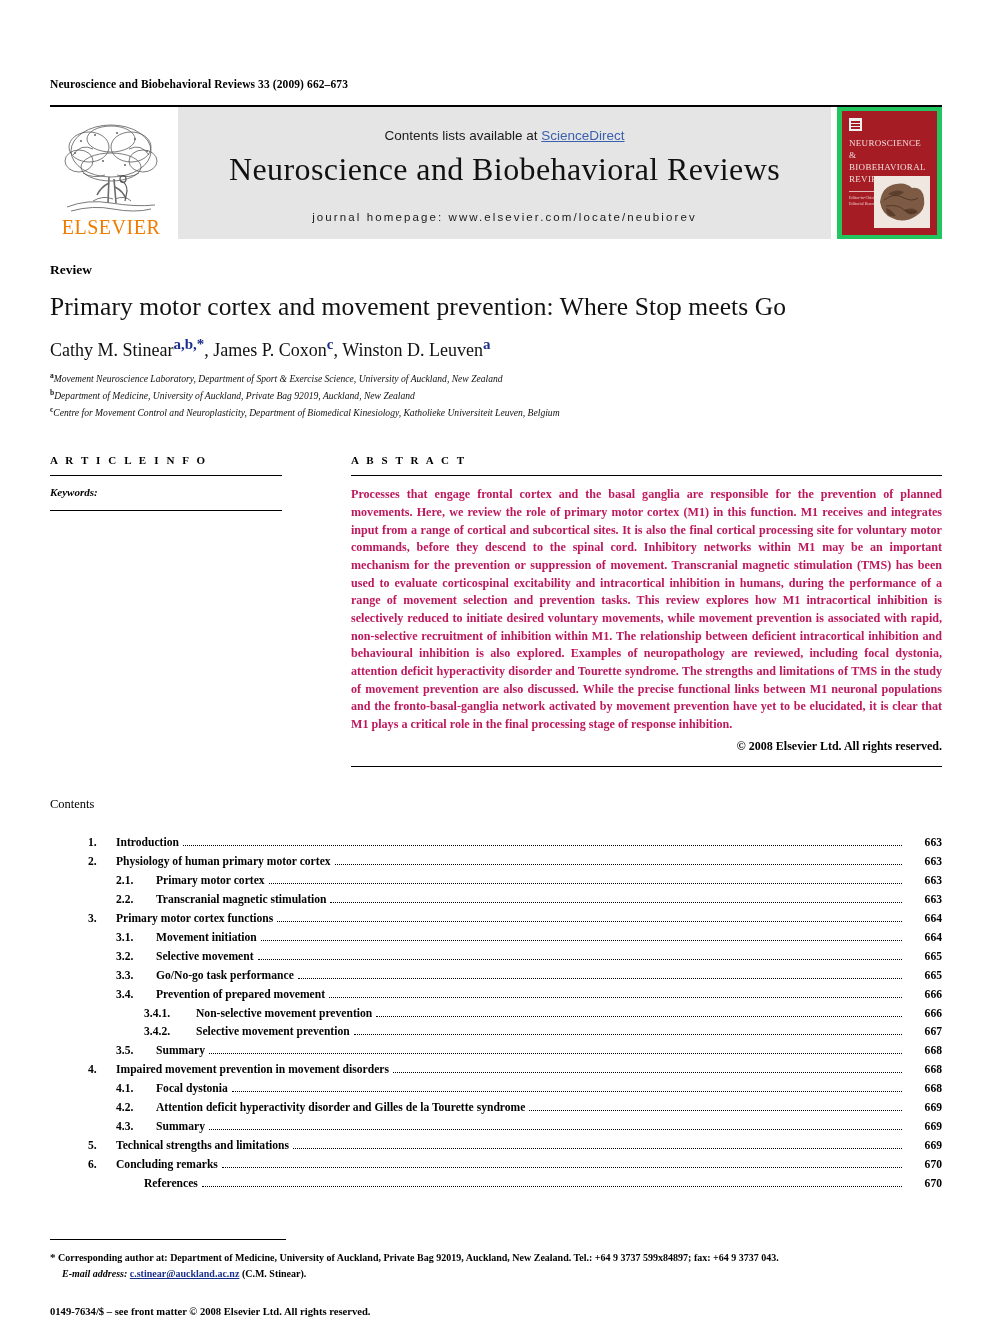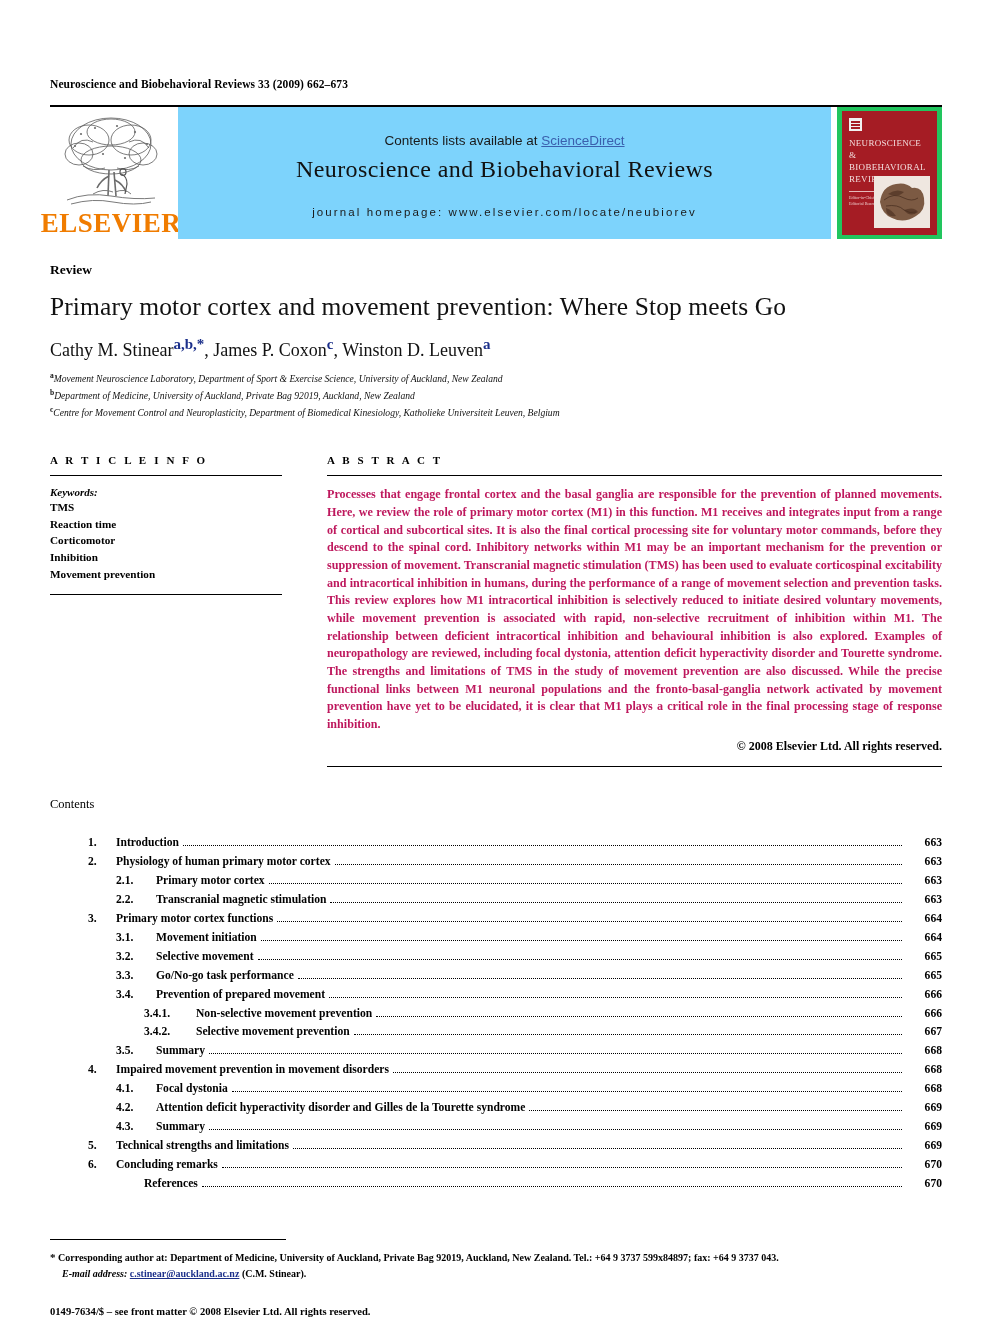--- a/index.html
+++ b/index.html
@@ -46,49 +46,49 @@
     display: flex;
     flex-direction: column;
     align-items: center;
     justify-content: flex-end;
     padding-bottom: 2px;
     box-sizing: border-box;
   }
   .tree-svg { display:block; }
   .elsevier-word {
     font-family: "Liberation Serif", serif;
-    font-size: 27px;
+    font-size: 20px;
     color: #F07C00;
     letter-spacing: 0.5px;
     line-height: 1;
     margin-top: 1px;
-    font-weight: bold;
+    font-weight: normal;
   }
   .journal-band {
     flex: 1 1 auto;
-    background: #7dd3fc;
+    background: #e5e5e5;
     margin-left: 6px;
     margin-right: 6px;
     display: flex;
     flex-direction: column;
     align-items: center;
     justify-content: center;
     padding: 6px 0 8px;
     box-sizing: border-box;
   }
   .contents-line {
     font-family: "Liberation Sans", sans-serif;
     font-size: 13.5px;
     color: #1a1a1a;
     margin-top: 6px;
   }
   .sciencedirect { color: #3a5fad; }
   .journal-title {
     font-family: "Liberation Serif", serif;
-    font-size: 24px;
+    font-size: 32px;
     letter-spacing: 0.4px;
     margin-top: 8px;
     color: #111;
   }
   .homepage-line {
     font-family: "Liberation Sans", sans-serif;
     font-size: 11.5px;
     letter-spacing: 2.1px;
     margin-top: 23px;
     color: #1a1a1a;
@@ -176,20 +176,21 @@
     font-style: italic;
     line-height: 1.52;
     color: #111;
   }
   .affils sup { font-style: normal; font-weight: bold; font-size: 7.5px; }
 
   
   .info-row {
     display: flex;
     margin-top: 34px;
+    gap: 24px;
   }
   .col-info {
     width: 232px;
     flex: 0 0 232px;
     margin-right: 45px;
   }
   .col-abstract { flex: 1 1 auto; }
   .sect-head {
     font-family: "Liberation Serif", serif;
     font-size: 11px;
@@ -390,27 +391,20 @@
     <div><sup>b</sup><span>Department of Medicine, University of Auckland, Private Bag 92019, Auckland, New Zealand</span></div>
     <div><sup>c</sup><span>Centre for Movement Control and Neuroplasticity, Department of Biomedical Kinesiology, Katholieke Universiteit Leuven, Belgium</span></div>
   </div>
 
   <div class="info-row">
 
     <div class="col-info">
       <div class="sect-head">A R T I C L E  I N F O</div>
       <div class="hrule"></div>
       <div class="kw-title">Keywords:</div>
-      <div class="kw-list">
-        <div>TMS</div>
-        <div>Reaction time</div>
-        <div>Corticomotor</div>
-        <div>Inhibition</div>
-        <div>Movement prevention</div>
-      </div>
       <div class="bottom-rule-left"></div>
     </div>
 
     <div class="col-abstract">
       <div class="sect-head">A B S T R A C T</div>
       <div class="hrule"></div>
       <div class="abstract-text">Processes that engage frontal cortex and the basal ganglia are responsible for the prevention of planned movements. Here, we review the role of primary motor cortex (M1) in this function. M1 receives and integrates input from a range of cortical and subcortical sites. It is also the final cortical processing site for voluntary motor commands, before they descend to the spinal cord. Inhibitory networks within M1 may be an important mechanism for the prevention or suppression of movement. Transcranial magnetic stimulation (TMS) has been used to evaluate corticospinal excitability and intracortical inhibition in humans, during the performance of a range of movement selection and prevention tasks. This review explores how M1 intracortical inhibition is selectively reduced to initiate desired voluntary movements, while movement prevention is associated with rapid, non-selective recruitment of inhibition within M1. The relationship between deficient intracortical inhibition and behavioural inhibition is also explored. Examples of neuropathology are reviewed, including focal dystonia, attention deficit hyperactivity disorder and Tourette syndrome. The strengths and limitations of TMS in the study of movement prevention are also discussed. While the precise functional links between M1 neuronal populations and the fronto-basal-ganglia network activated by movement prevention have yet to be elucidated, it is clear that M1 plays a critical role in the final processing stage of response inhibition.</div>
       <div class="copyright-line">© 2008 Elsevier Ltd. All rights reserved.</div>
       <div class="bottom-rule-left"></div>
     </div>

